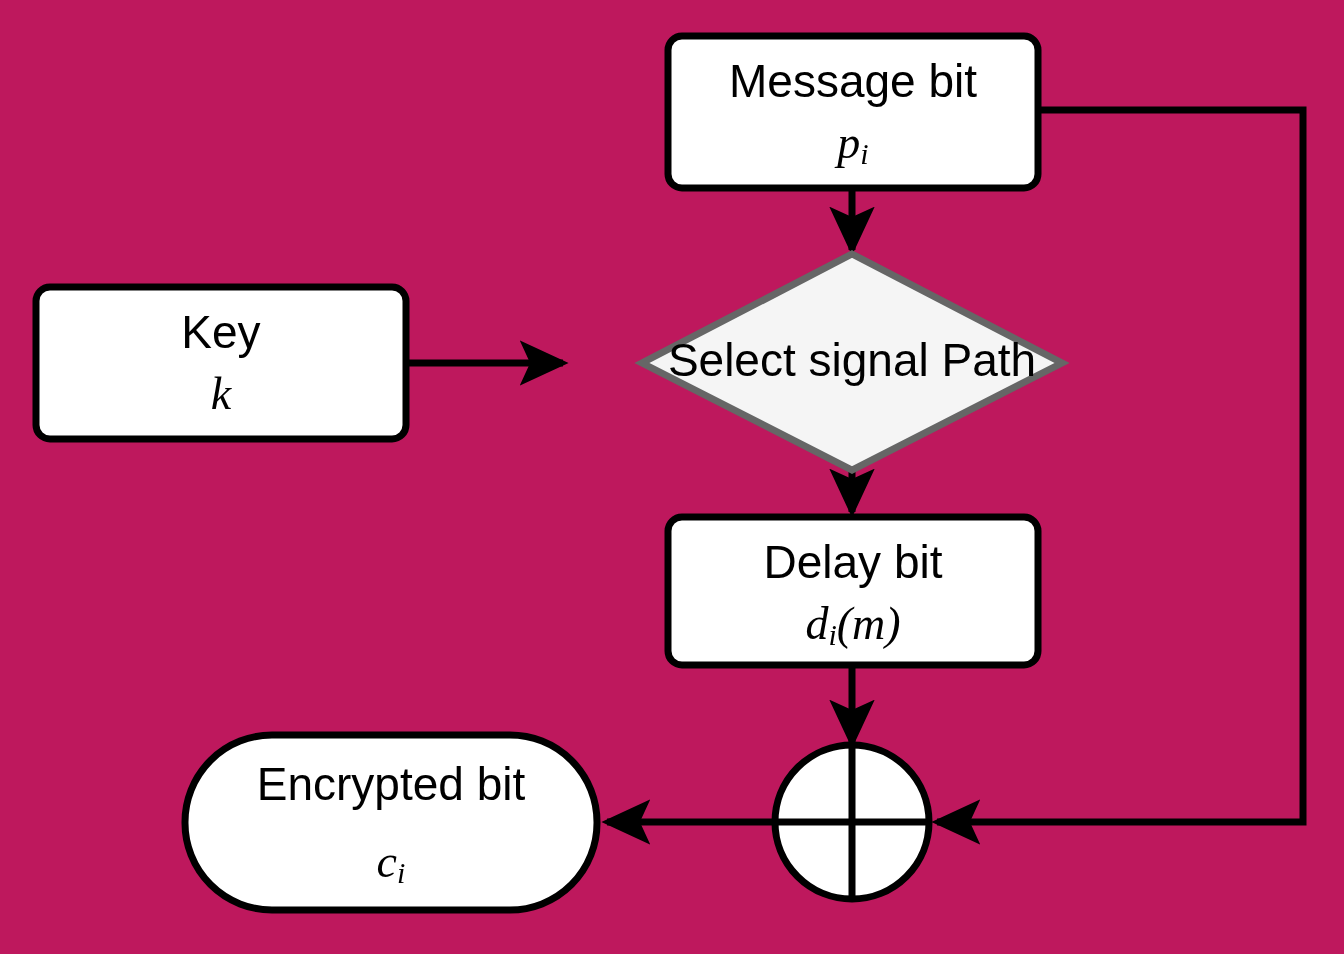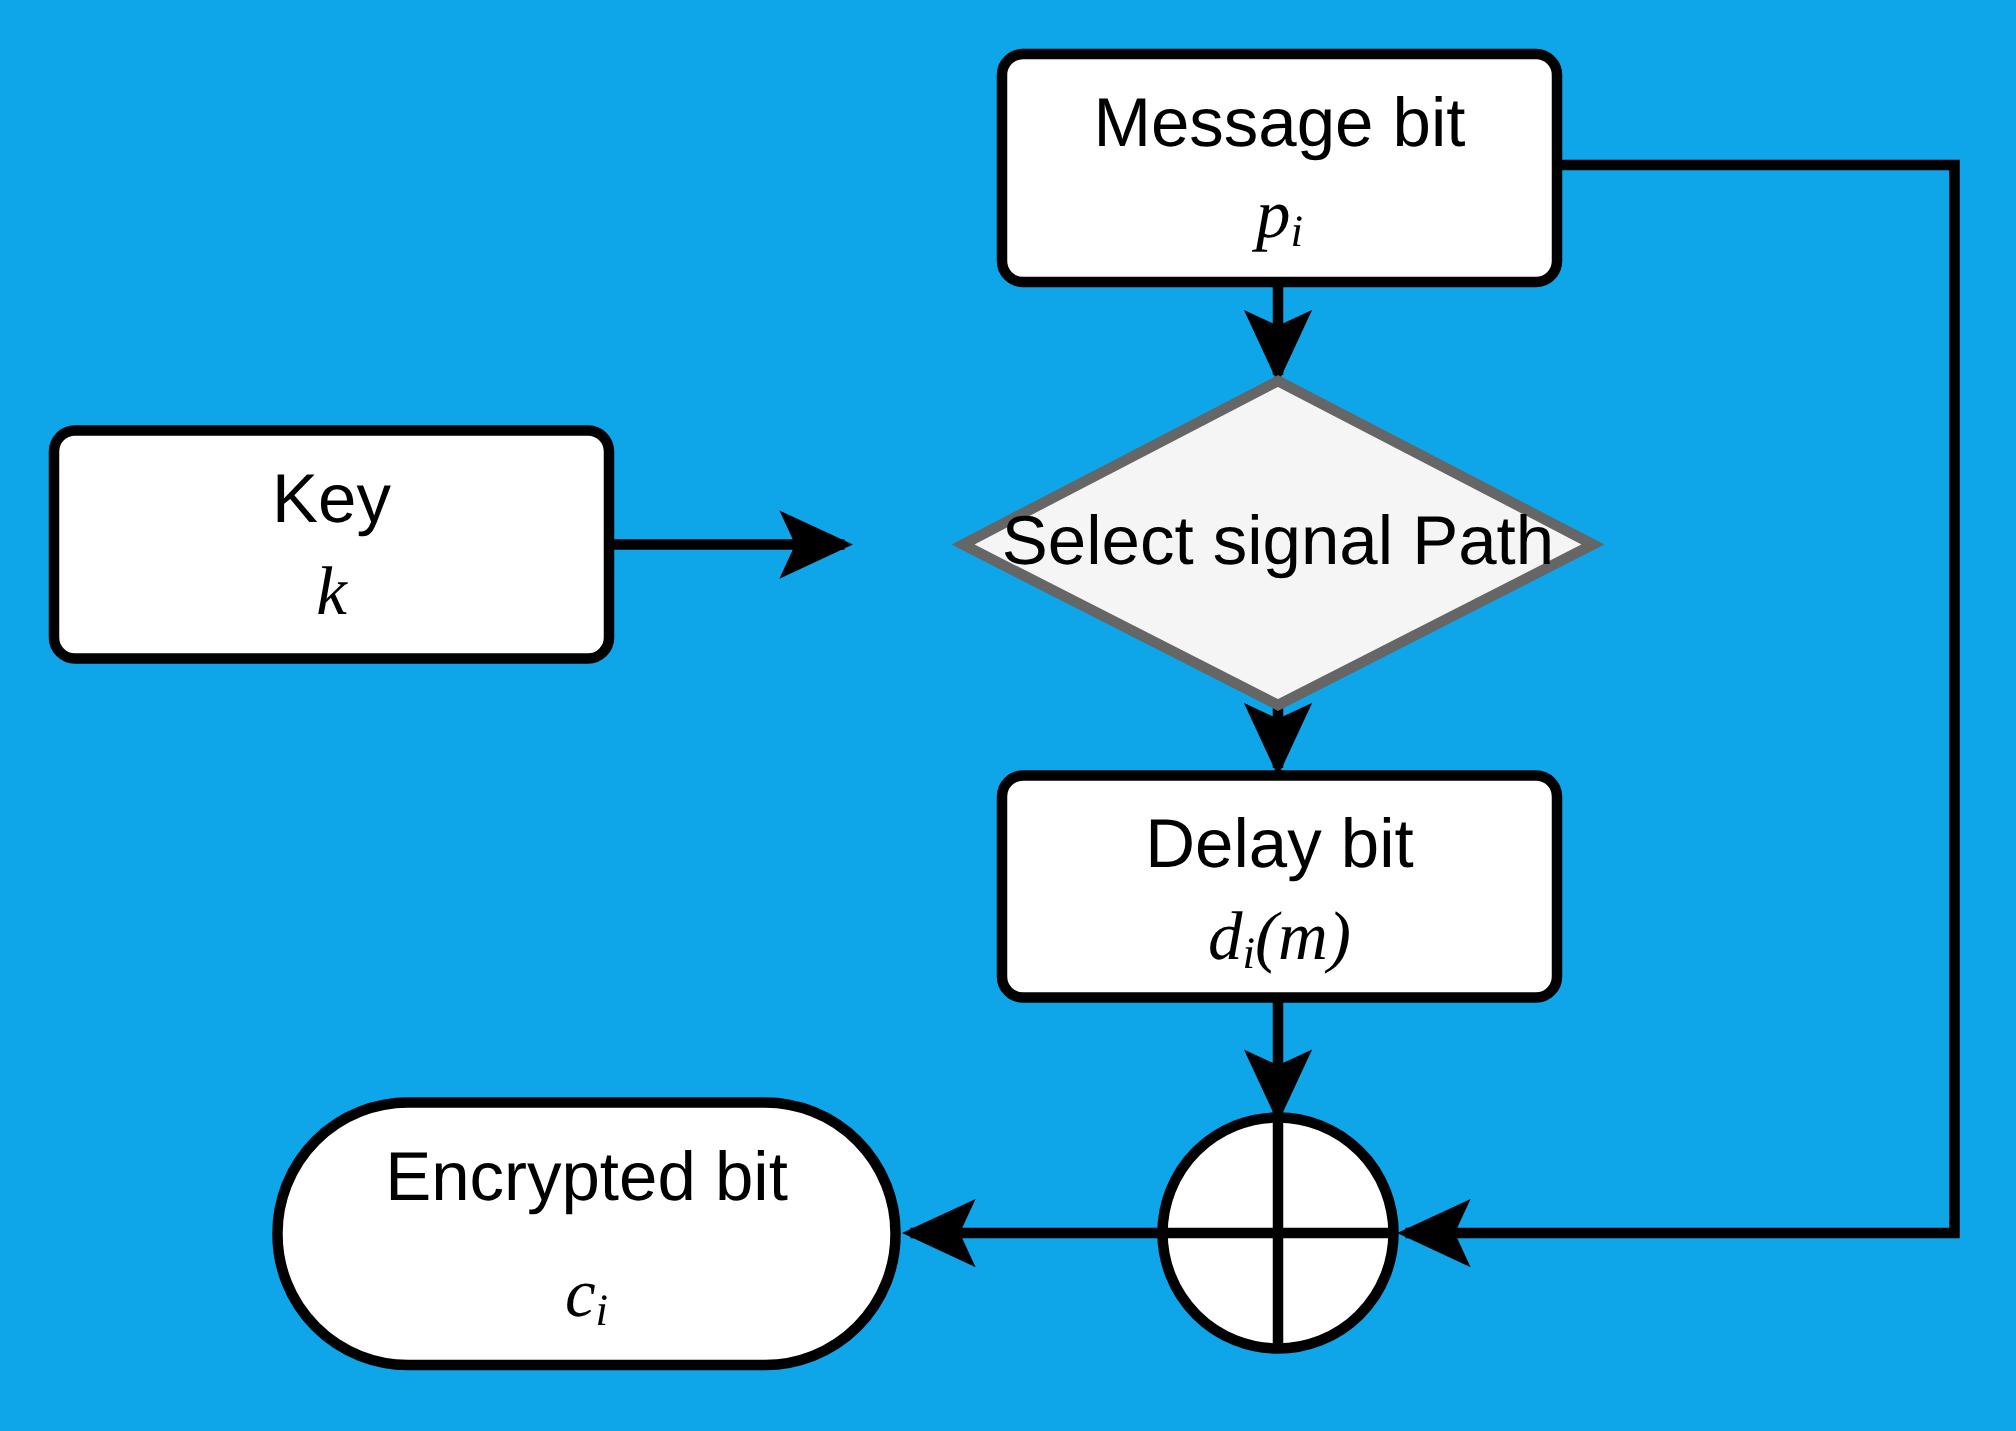--- a/index.html
+++ b/index.html
@@ -7,21 +7,21 @@
     padding: 0;
     background: #ffffff;
   }
   body {
     font-family: "Liberation Sans", sans-serif;
   }
   #canvas {
     position: relative;
     width: 1344px;
     height: 954px;
-    background: #0ea5e9;
+    background: #be185d;
     overflow: hidden;
   }
   #flow-svg {
     position: absolute;
     top: 0;
     left: 0;
     width: 1344px;
     height: 954px;
   }
   .shape-label {

